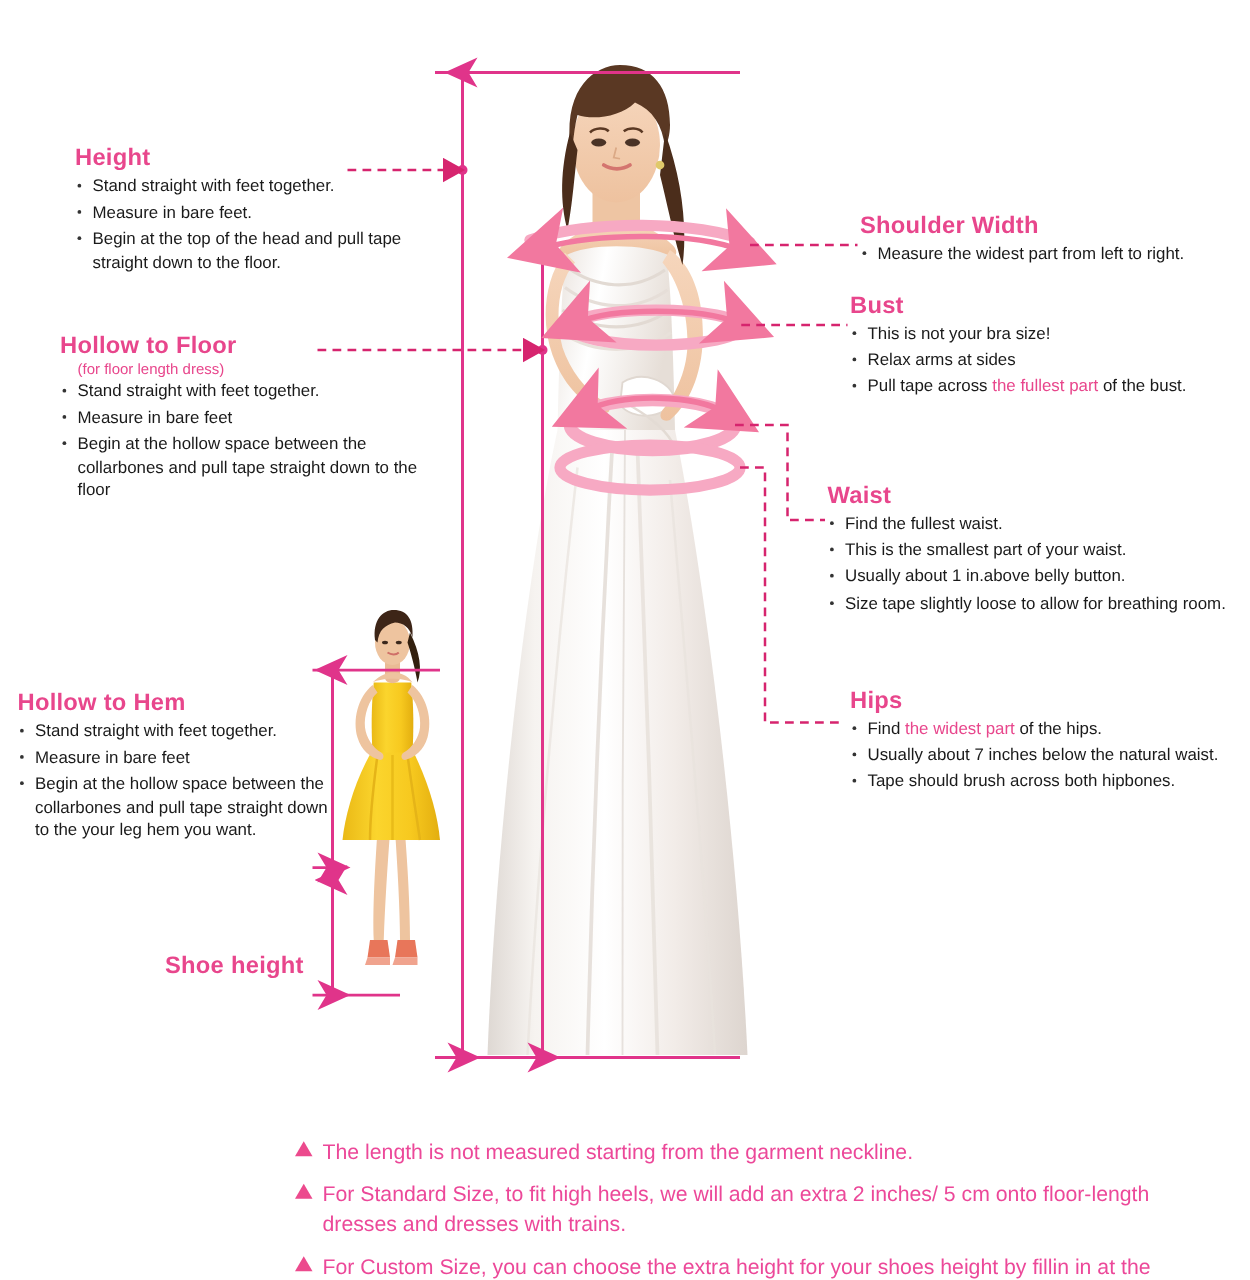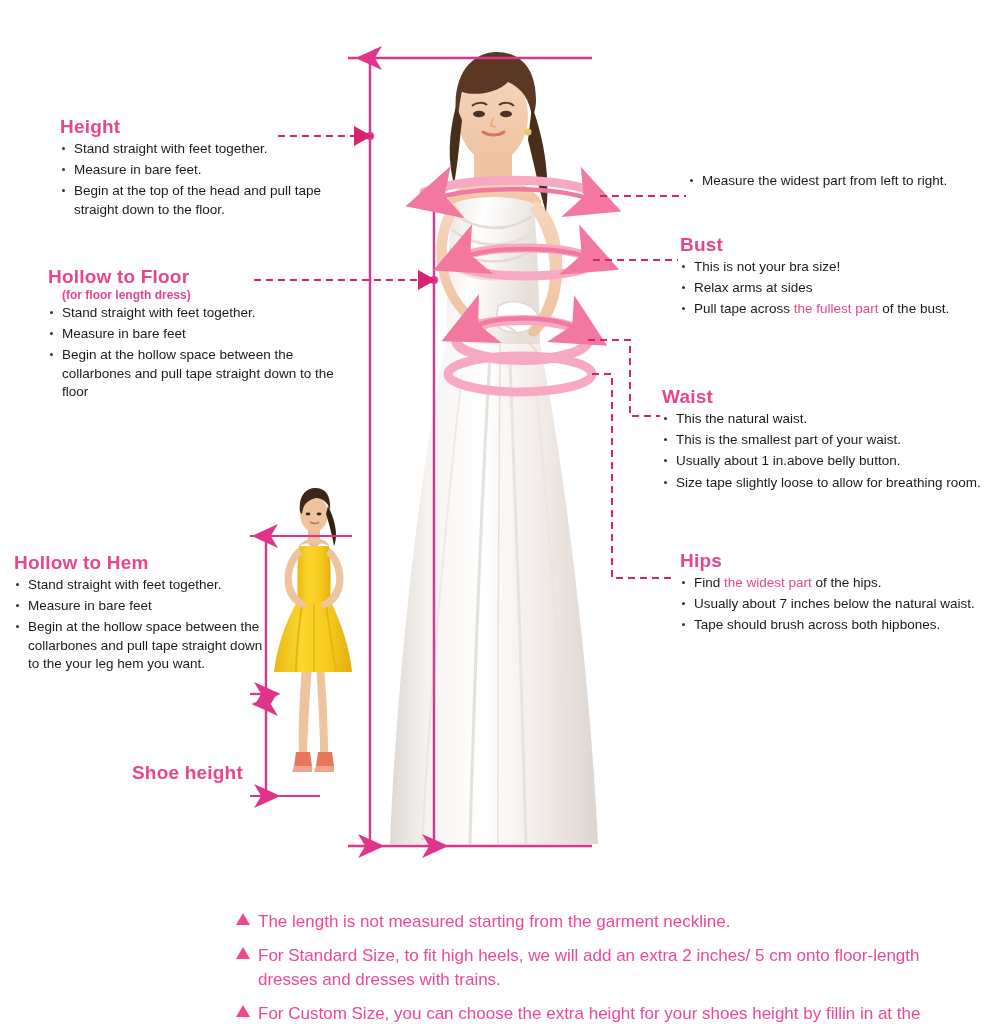--- a/index.html
+++ b/index.html
@@ -37,21 +37,21 @@
   .hdr {
     font-weight: bold;
     color: #e8468c;
     font-size: 19px;
     letter-spacing: .2px;
     white-space: nowrap;
   }
   .sub {
     color: #e8468c;
     font-size: 12px;
-    font-weight: bold;
+    font-weight: normal;
   }
   .bullets {
     list-style: none;
     margin: 2px 0 0 0;
     padding: 0;
     font-size: 13.5px;
     color: #1a1a1a;
     line-height: 1.35;
   }
   .bullets li {
@@ -293,38 +293,39 @@
       <li>Measure in bare feet</li>
       <li>Begin at the hollow space between the collarbones and pull tape straight down to the your leg hem  you want.</li>
     </ul>
   </div>
 
   <div class="block" id="block-shoe">
     <div class="hdr">Shoe height</div>
   </div>
 
   <div class="block" id="block-shoulder">
+    <div class="hdr">Shoulder Width</div>
     <ul class="bullets">
       <li>Measure the widest part from left to right.</li>
     </ul>
   </div>
 
   <div class="block" id="block-bust">
     <div class="hdr">Bust</div>
     <ul class="bullets">
       <li>This is not your bra size!</li>
       <li>Relax arms at sides</li>
       <li>Pull tape across <span class="pink-ital">the fullest part</span> of the bust.</li>
     </ul>
   </div>
 
   <div class="block" id="block-waist">
     <div class="hdr">Waist</div>
     <ul class="bullets">
-      <li>This the natural waist.</li>
+      <li>Find the fullest waist.</li>
       <li>This is the smallest part of your waist.</li>
       <li>Usually about 1 in.above belly button.</li>
       <li>Size tape slightly loose to allow for breathing room.</li>
     </ul>
   </div>
 
   <div class="block" id="block-hips">
     <div class="hdr">Hips</div>
     <ul class="bullets">
       <li>Find <span class="pink-ital">the widest part</span> of the hips.</li>

